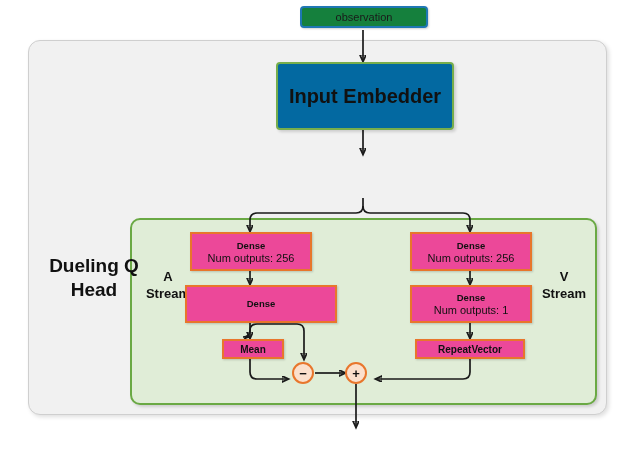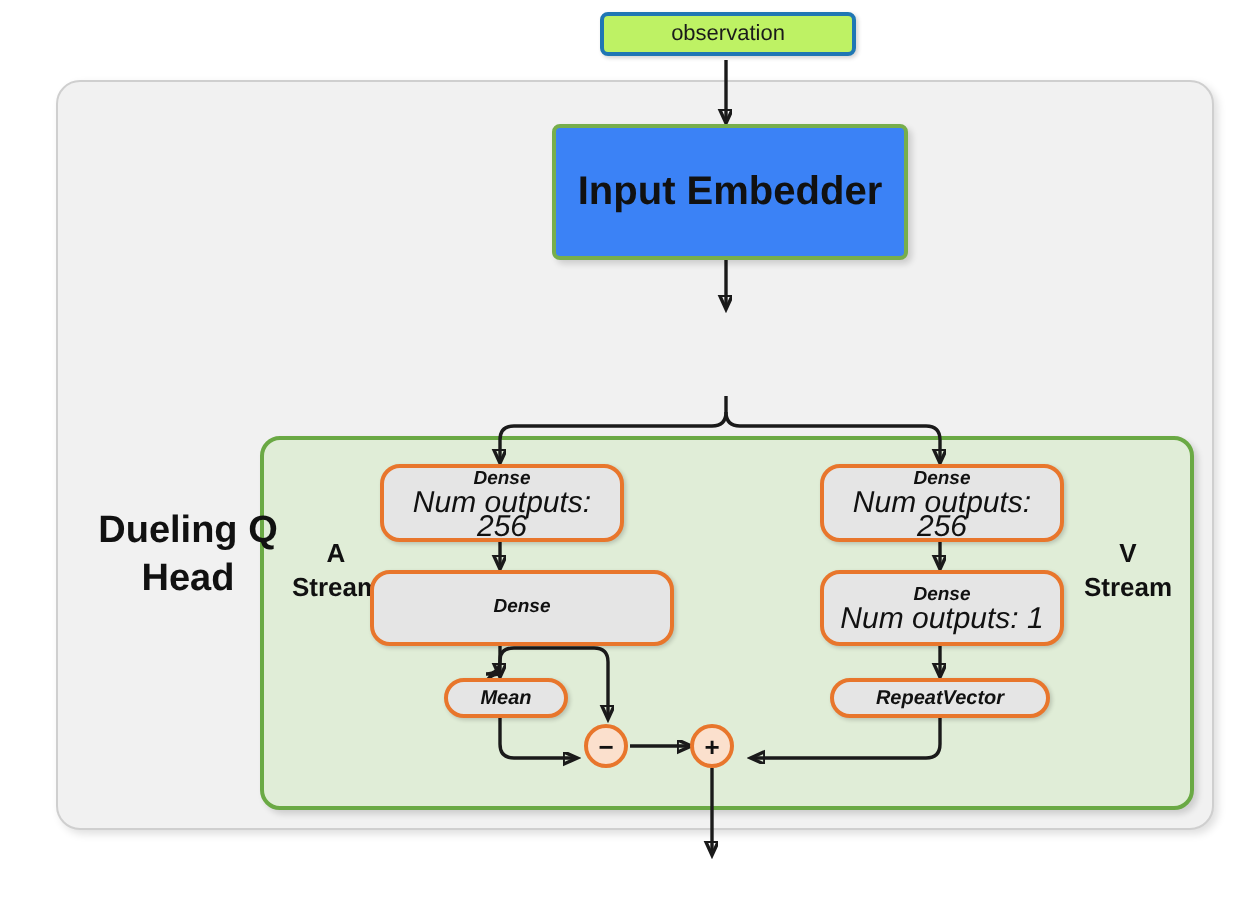--- a/index.html
+++ b/index.html
@@ -2,30 +2,30 @@
 <html><head>
 <meta charset="utf-8">
 <style>
   html,body{margin:0;padding:0;background:#ffffff;}
   body{width:627px;height:460px;position:relative;overflow:hidden;
        font-family:"Liberation Sans",sans-serif;color:#111;}
   #canvas{position:absolute;left:0;top:0;width:627px;height:460px;}
   .node{position:absolute;box-sizing:border-box;display:flex;flex-direction:column;
         align-items:center;justify-content:center;text-align:center;}
   
-  .io{background:#bef264;border:2px solid #1f77b4;border-radius:4px;
+  .io{background:#15803d;border:2px solid #1f77b4;border-radius:4px;
       font-size:11px;color:#1a1a1a;box-shadow:1px 1px 2px rgba(0,0,0,0.18);}
   
-  .greenblock{background:#3b82f6;border:2px solid #77ae4c;border-radius:4px;
+  .greenblock{background:#0369a1;border:2px solid #77ae4c;border-radius:4px;
       font-size:20px;font-weight:bold;color:#111;box-shadow:2px 2px 3px rgba(0,0,0,0.15);}
   
-  .orange{background:#e5e5e5;border:2px solid #e8762c;border-radius:10px;
-      box-shadow:1px 1px 2px rgba(0,0,0,0.18);font-style:italic;}
+  .orange{background:#ec4899;border:2px solid #e8762c;border-radius:0;
+      box-shadow:1px 1px 2px rgba(0,0,0,0.18);}
   .orange .t1{font-size:9.5px;font-weight:bold;line-height:12px;color:#111;}
-  .orange .t2{font-size:15px;line-height:12px;color:#111;}
+  .orange .t2{font-size:11px;line-height:12px;color:#111;}
   .orange .single{font-size:10px;font-weight:bold;color:#111;}
   
   #outer{position:absolute;left:28px;top:40px;width:577px;height:373px;
       background:#f1f1f1;border:1px solid #cfcfcf;border-radius:12px;
       box-shadow:2px 2px 4px rgba(0,0,0,0.13);}
   #inner{position:absolute;left:130px;top:218px;width:463px;height:183px;
       background:#e0edd7;border:2px solid #6aa944;border-radius:10px;
       box-shadow:2px 2px 3px rgba(0,0,0,0.15);}
   .sidelabel{position:absolute;text-align:center;font-weight:bold;color:#111;}
   #head-label{left:46px;top:254px;width:96px;font-size:19px;line-height:24px;}

